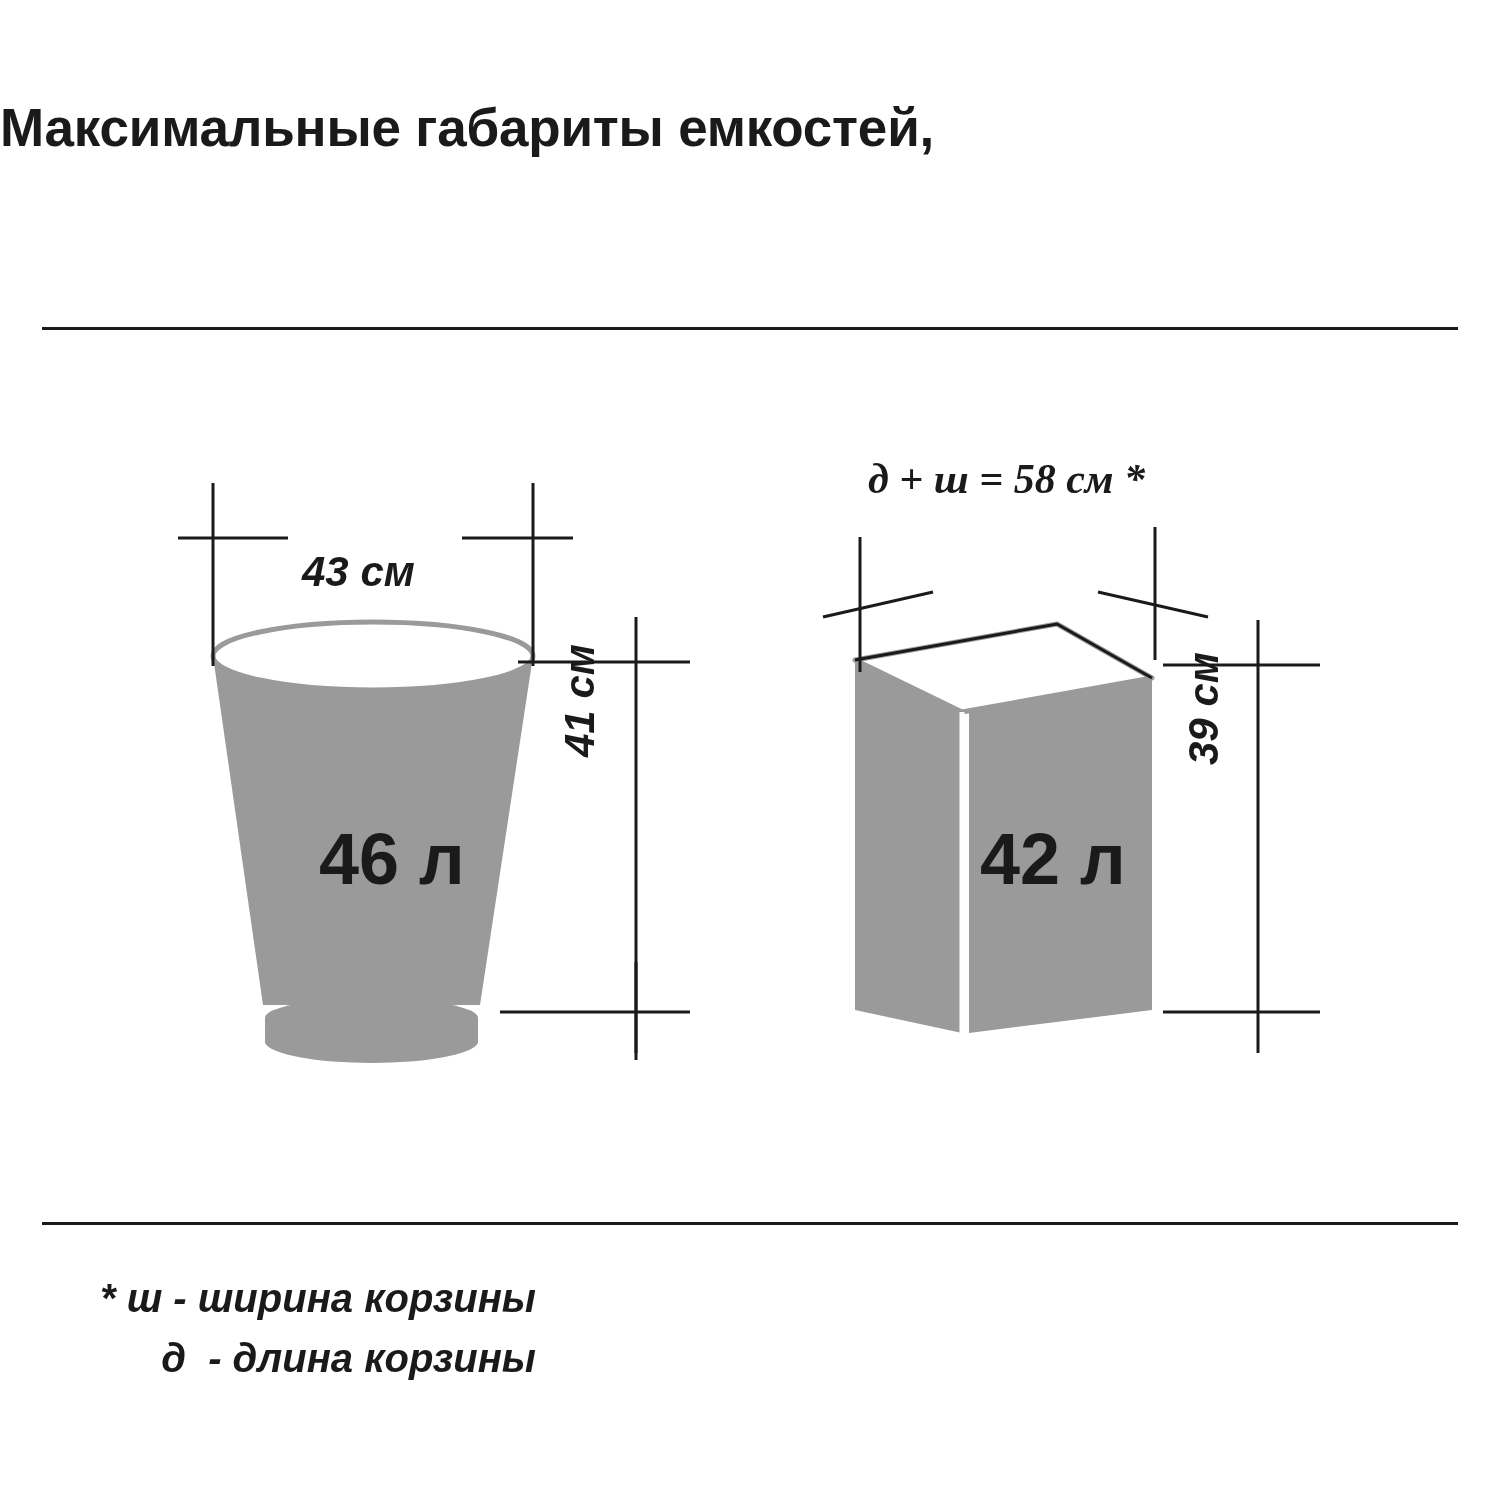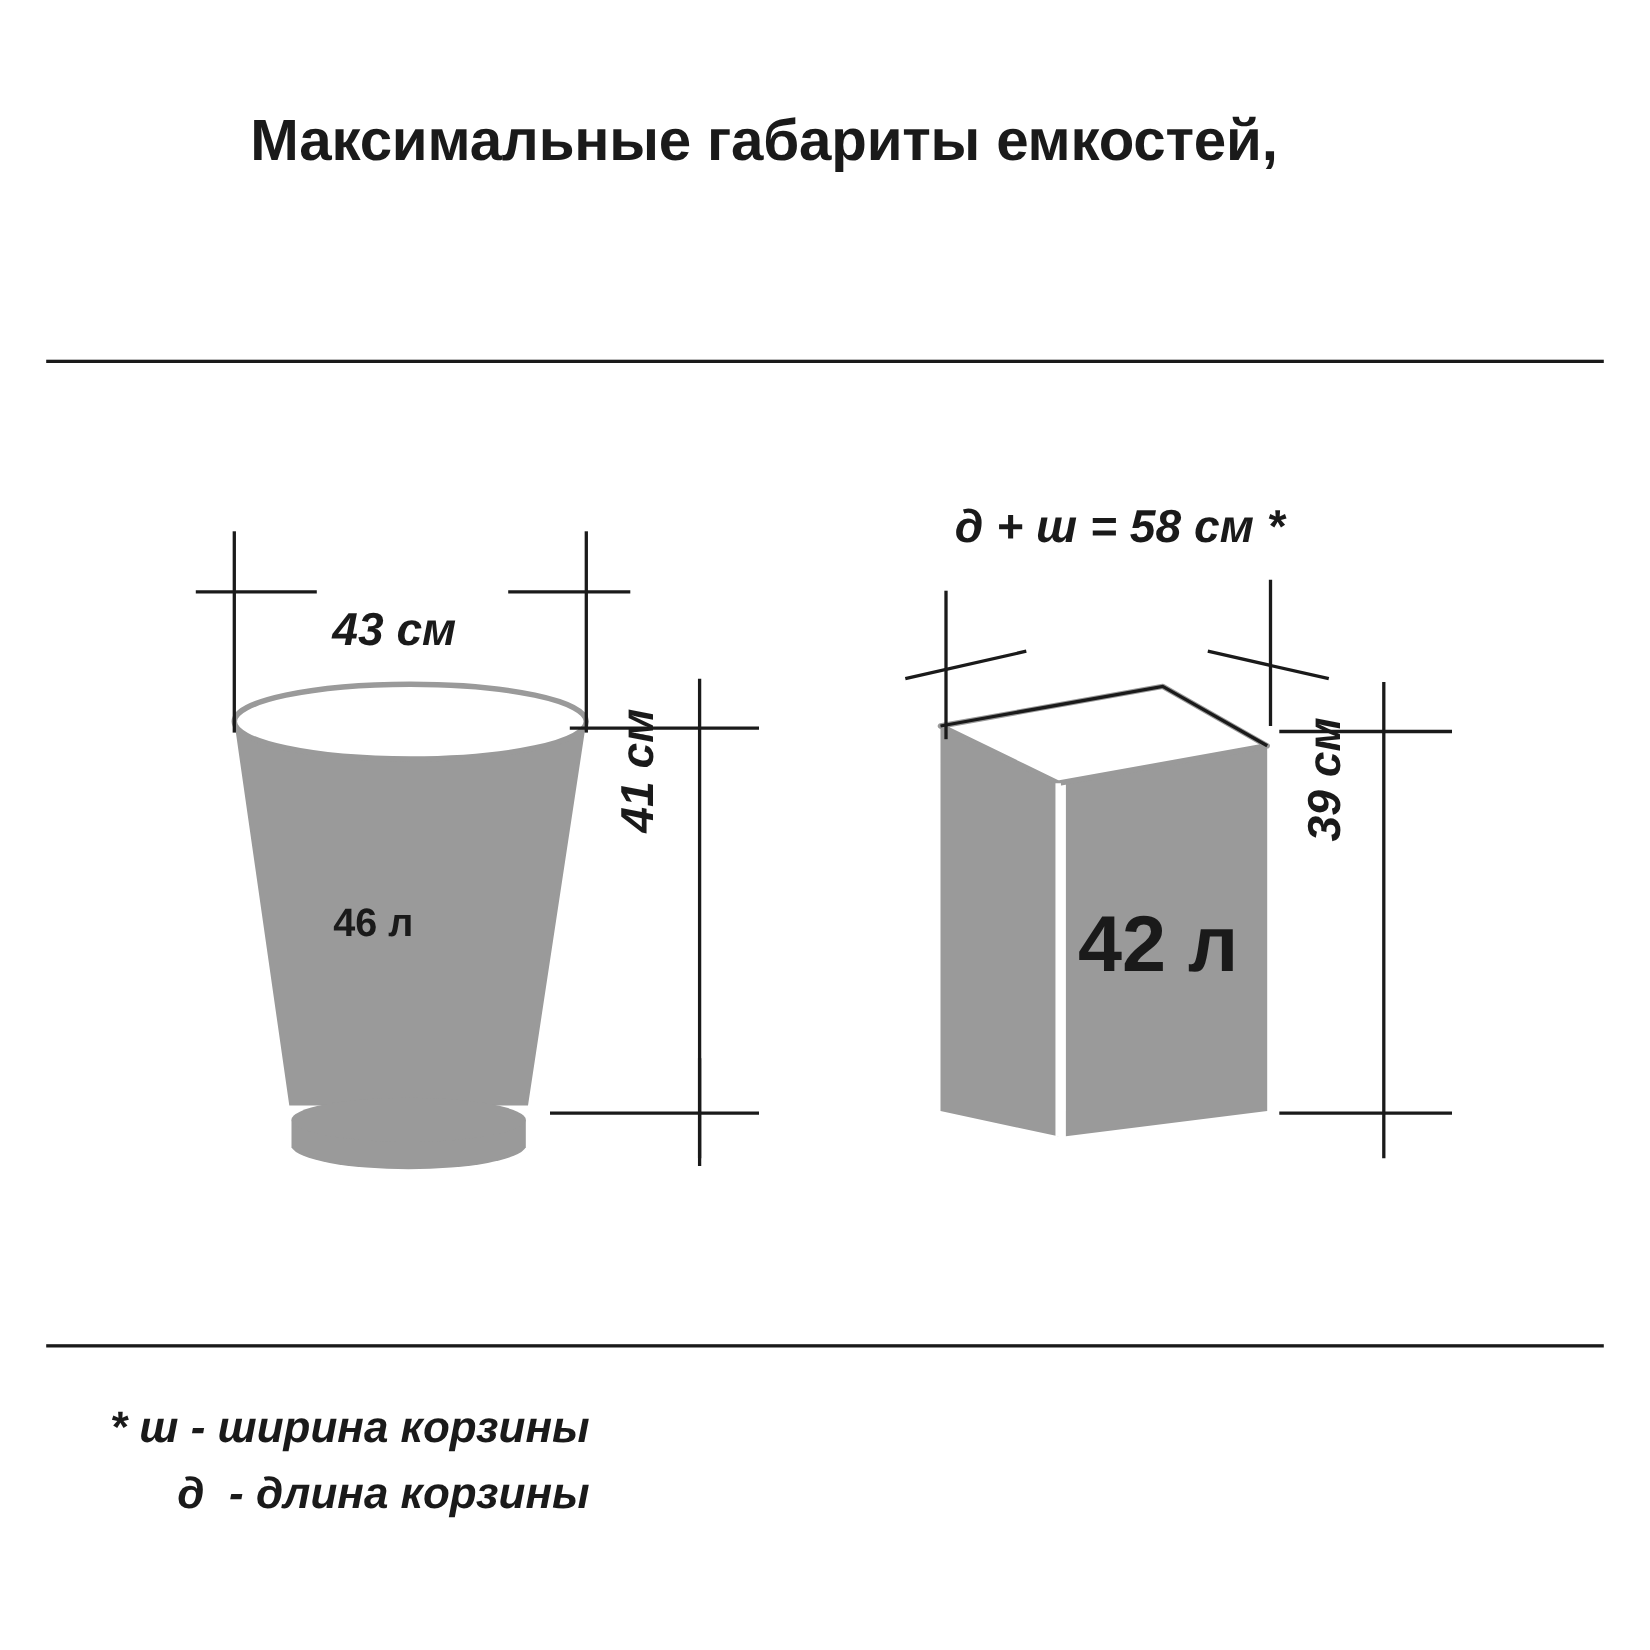--- a/index.html
+++ b/index.html
@@ -19,21 +19,21 @@
     position: absolute;
     inset: 0;
   }
 
   
   .title-block {
     position: absolute;
     top: 92px;
     left: 0;
     width: 1389px;
-    text-align: center;
+    text-align: left;
   }
   .title-line {
     font-size: 53px;
     font-weight: bold;
     line-height: 1.35;
     letter-spacing: -0.2px;
     color: #1a1a1a;
   }
 
   
@@ -68,27 +68,28 @@
     left: 302px; top: 548px;
     font-size: 42px;
   }
   .lbl-41 {
     left: 556px; top: 757px;
     font-size: 42px;
     transform: rotate(-90deg);
     transform-origin: left top;
   }
   .lbl-46 {
-    left: 303px; top: 818px;
-    font-size: 36px;
+    left: 319px; top: 818px;
+    font-size: 72px;
     font-style: normal;
   }
   .lbl-dsh {
     left: 868px; top: 455px;
     font-size: 42px;
+    font-family: Liberation Serif, serif;
   }
   .lbl-39 {
     left: 1180px; top: 765px;
     font-size: 42px;
     transform: rotate(-90deg);
     transform-origin: left top;
   }
   .lbl-42 {
     left: 980px; top: 818px;
     font-size: 72px;

